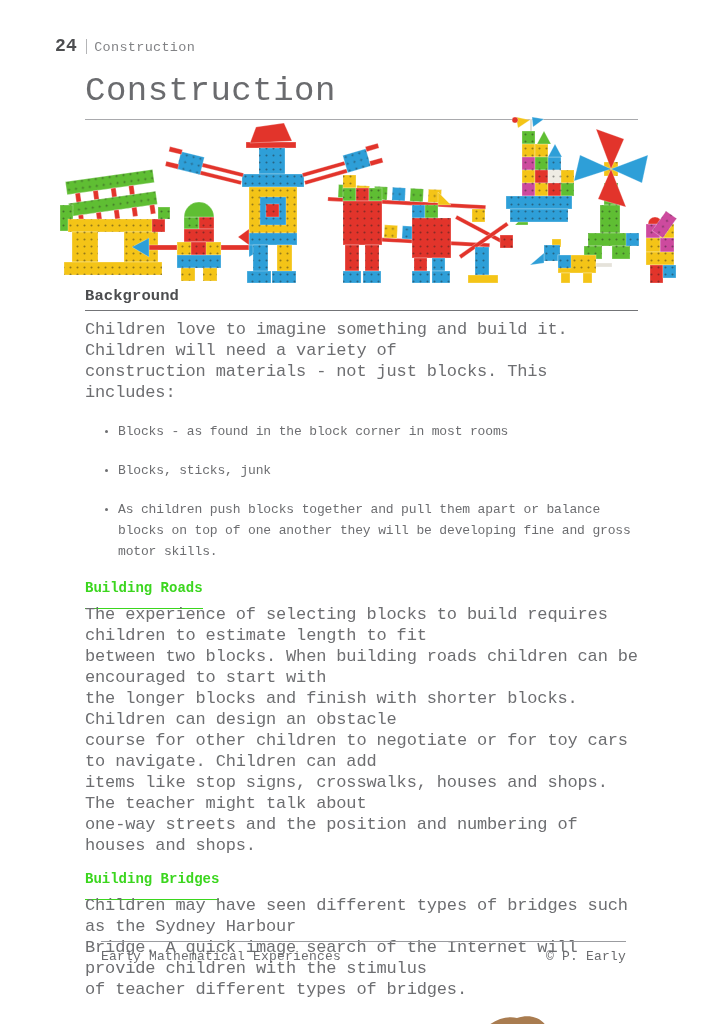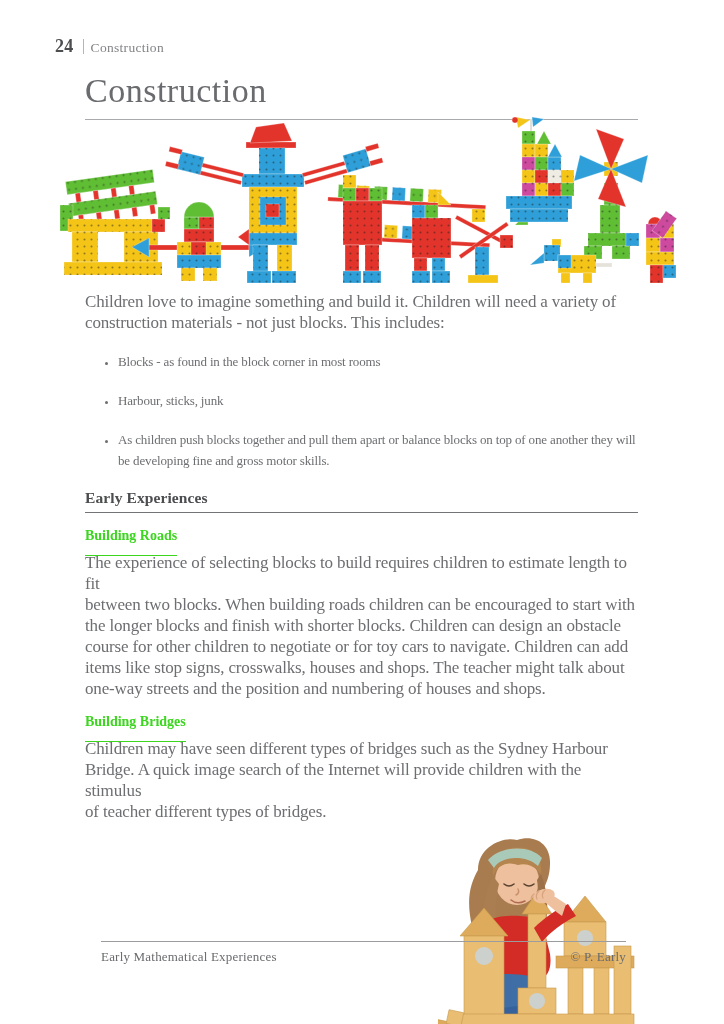--- a/index.html
+++ b/index.html
@@ -1,18 +1,18 @@
 <!DOCTYPE html>
 <html style="--accent-green: #3bd61e; --body-gray: #6d6e71; --heading-gray: #4c4d4f;"><head>
 <meta charset="utf-8">
 <style>
   html,body{margin:0;padding:0;background:#fff;}
   .page{
     position:relative;width:712px;height:1024px;background:#ffffff;
-    font-family:Liberation Serif, serif;overflow:hidden;
+    font-family:Liberation Mono, monospace;overflow:hidden;
     color:var(--body-gray,#6d6e71);
   }
   
   .runhead{position:absolute;top:36px;left:55px;display:flex;align-items:baseline;}
   .pagenum{font-size:18px;font-weight:700;color:#4d4e50;letter-spacing:.3px;}
   .runsep{display:inline-block;width:1px;height:15px;background:#b4b5b7;margin:0 7px 0 9px;align-self:center;}
   .runsec{font-size:13.5px;color:#828386;letter-spacing:.3px;}
   
   .content{position:absolute;left:85px;top:68px;width:553px;}
   h1.title{margin:4px 0 0 0;font-size:34px;font-weight:400;color:#6a6b6e;letter-spacing:.5px;}
@@ -303,30 +303,30 @@
           <rect x="603" y="148" width="13" height="13" fill="#2e9fd8"></rect>
           <rect x="603" y="148" width="13" height="13" fill="url(#dt)" stroke="none"></rect>
           <path d="M588,107 a7,7 0 0 1 14,0 Z" fill="#e2342b"></path>
           <g transform="rotate(35 606 94)">
             <rect x="606" y="94" width="13" height="24" fill="#cd4a9e"></rect>
             <rect x="606" y="94" width="13" height="24" fill="url(#dt)" stroke="none"></rect>
           </g>
         </g>
     </svg>
 
+    <h2 class="sect">Background</h2>
     <p class="para">Children love to imagine something and build it. Children will need a variety of
 construction materials - not just blocks. This includes:</p>
     <ul class="blist">
       <li>Blocks - as found in the block corner in most rooms</li>
-      <li>Harbour, sticks, junk</li>
+      <li>Blocks, sticks, junk</li>
       <li>As children push blocks together and pull them apart or balance blocks on top
 of one another they will be developing fine and gross motor skills.</li>
     </ul>
 
-    <h2 class="sect gap">Early Experiences</h2>
 
     <h3 class="green">
       <span>Building Roads</span>
     </h3>
     <p class="para">The experience of selecting blocks to build requires children to estimate length to fit
 between two blocks. When building roads children can be encouraged to start with
 the longer blocks and finish with shorter blocks. Children can design an obstacle
 course for other children to negotiate or for toy cars to navigate. Children can add
 items like stop signs, crosswalks, houses and shops. The teacher might talk about
 one-way streets and the position and numbering of houses and shops.</p>

